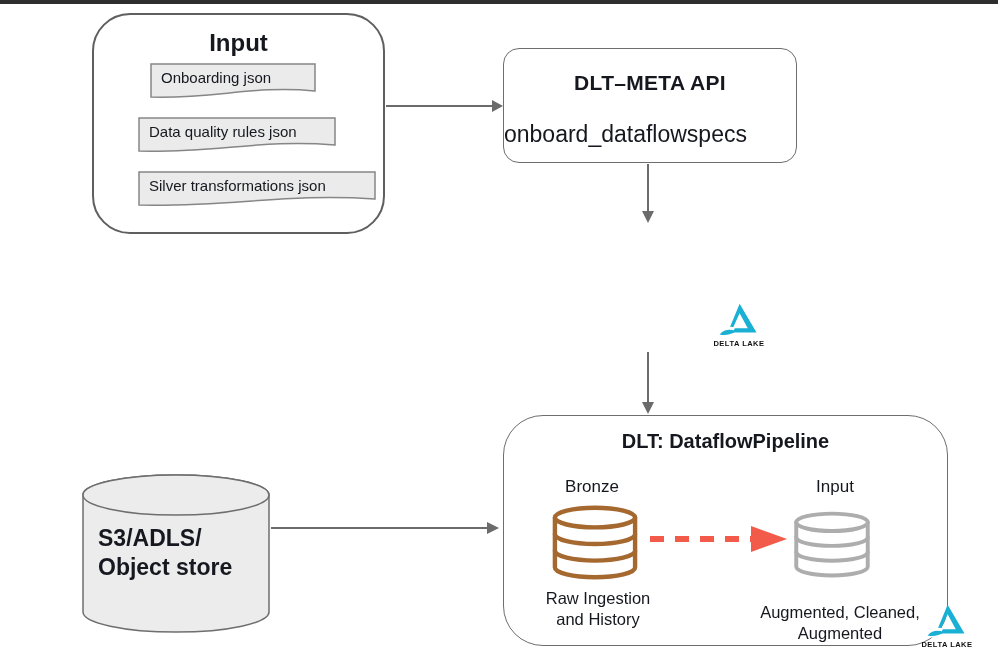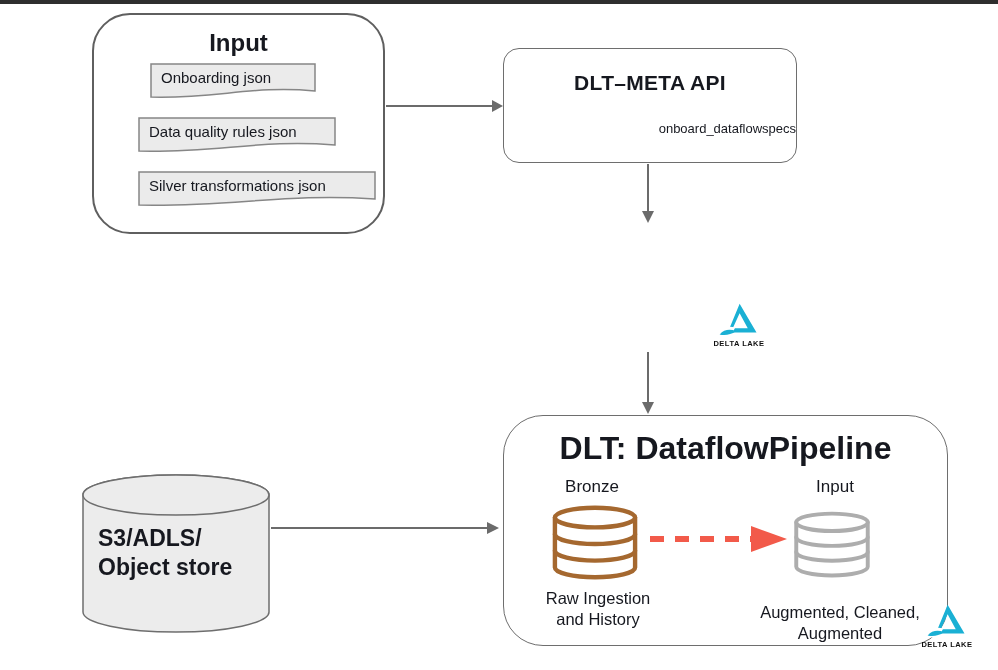--- a/index.html
+++ b/index.html
@@ -12,22 +12,22 @@
 
   
   .rbox{background:#fff;border:1.5px solid #6e6e6e;box-sizing:border-box;}
   #input-box{left:92px;top:13px;width:293px;height:221px;border-radius:38px;border-width:2px;border-color:#5f5f5f;}
   #api-box{left:503px;top:48px;width:294px;height:115px;border-radius:16px;}
   #pipeline-box{left:503px;top:415px;width:445px;height:231px;border-radius:40px;}
 
   .box-title{position:absolute;left:0;width:100%;text-align:center;font-weight:bold;}
   #input-title{top:14px;font-size:24px;}
   #api-title{top:22px;font-size:21px;letter-spacing:.3px;}
-  #api-method{position:absolute;left:0;top:72px;width:100%;text-align:right;font-size:13px;}
-  #pipeline-title{top:14px;font-size:32px;}
+  #api-method{position:absolute;left:0;top:72px;width:100%;text-align:left;font-size:23px;}
+  #pipeline-title{top:14px;font-size:20px;}
 
   
   .doc{position:absolute;}
   .doc svg{display:block;}
   .doc span{position:absolute;left:11px;top:6px;font-size:15px;white-space:nowrap;}
 
   
   .cyl{position:absolute;}
   .cyl svg{display:block;}
   #spec-label{position:absolute;left:0;top:58px;width:100%;text-align:center;font-weight:bold;font-size:22px;}

